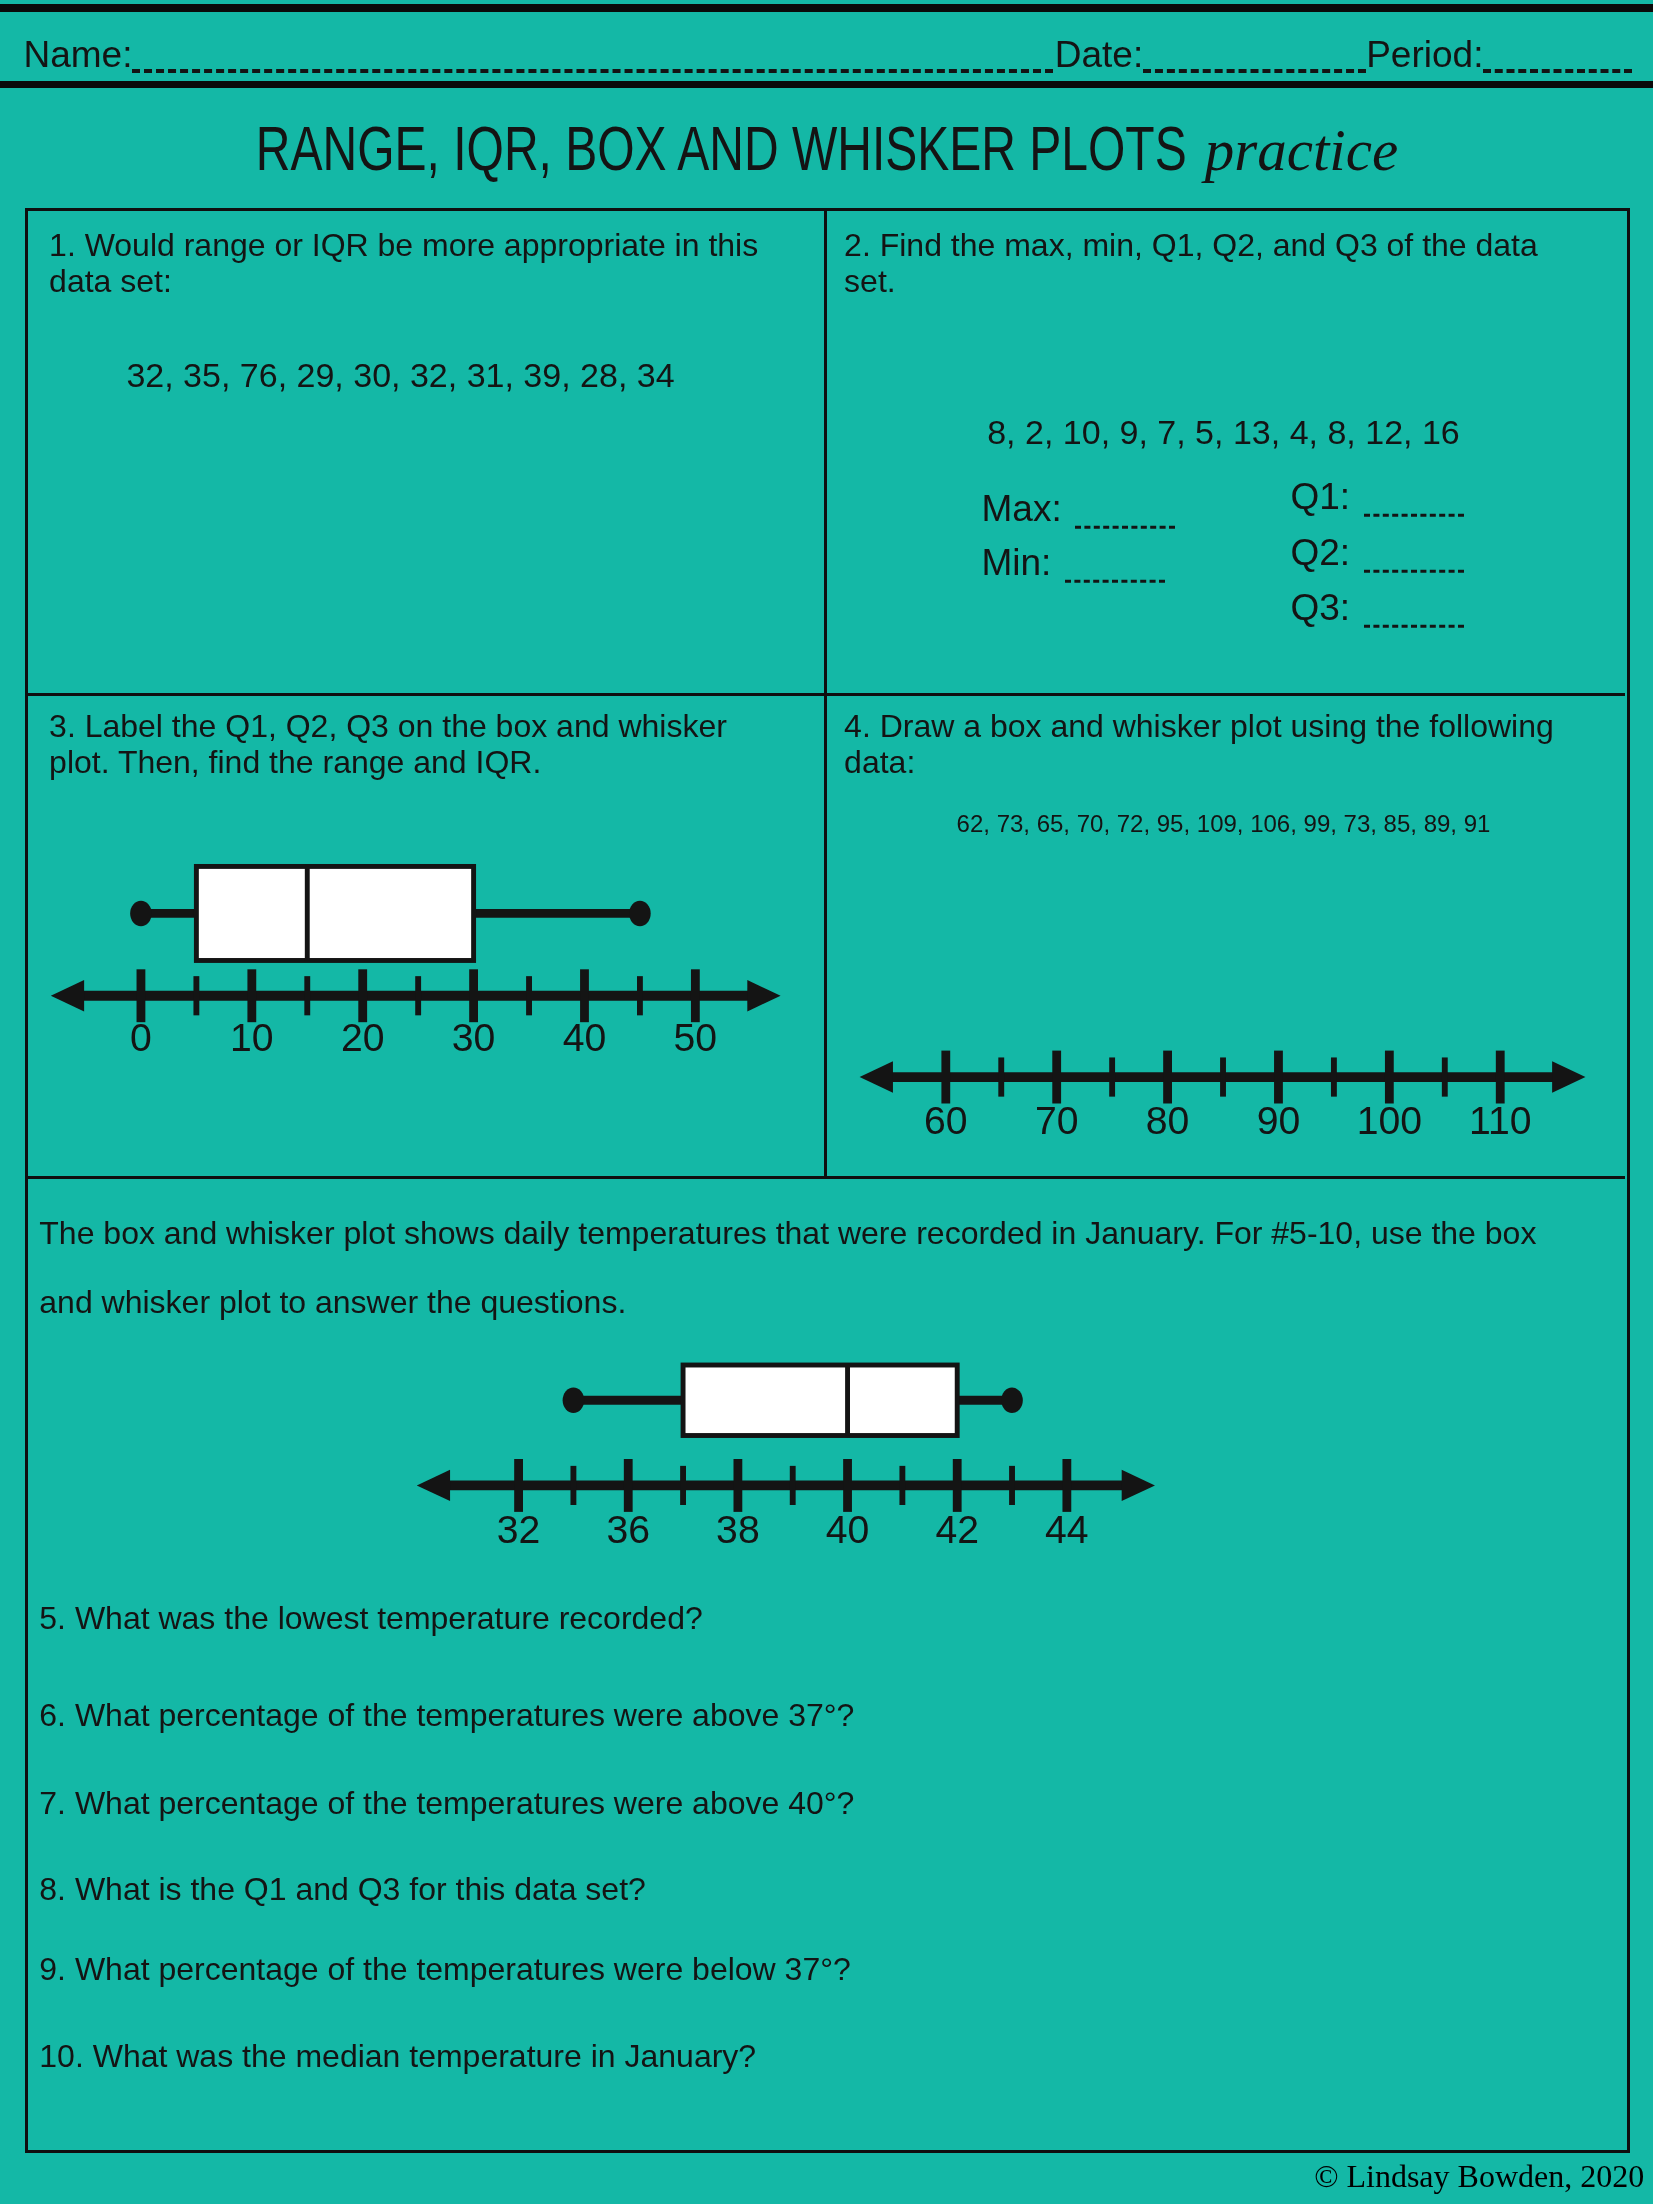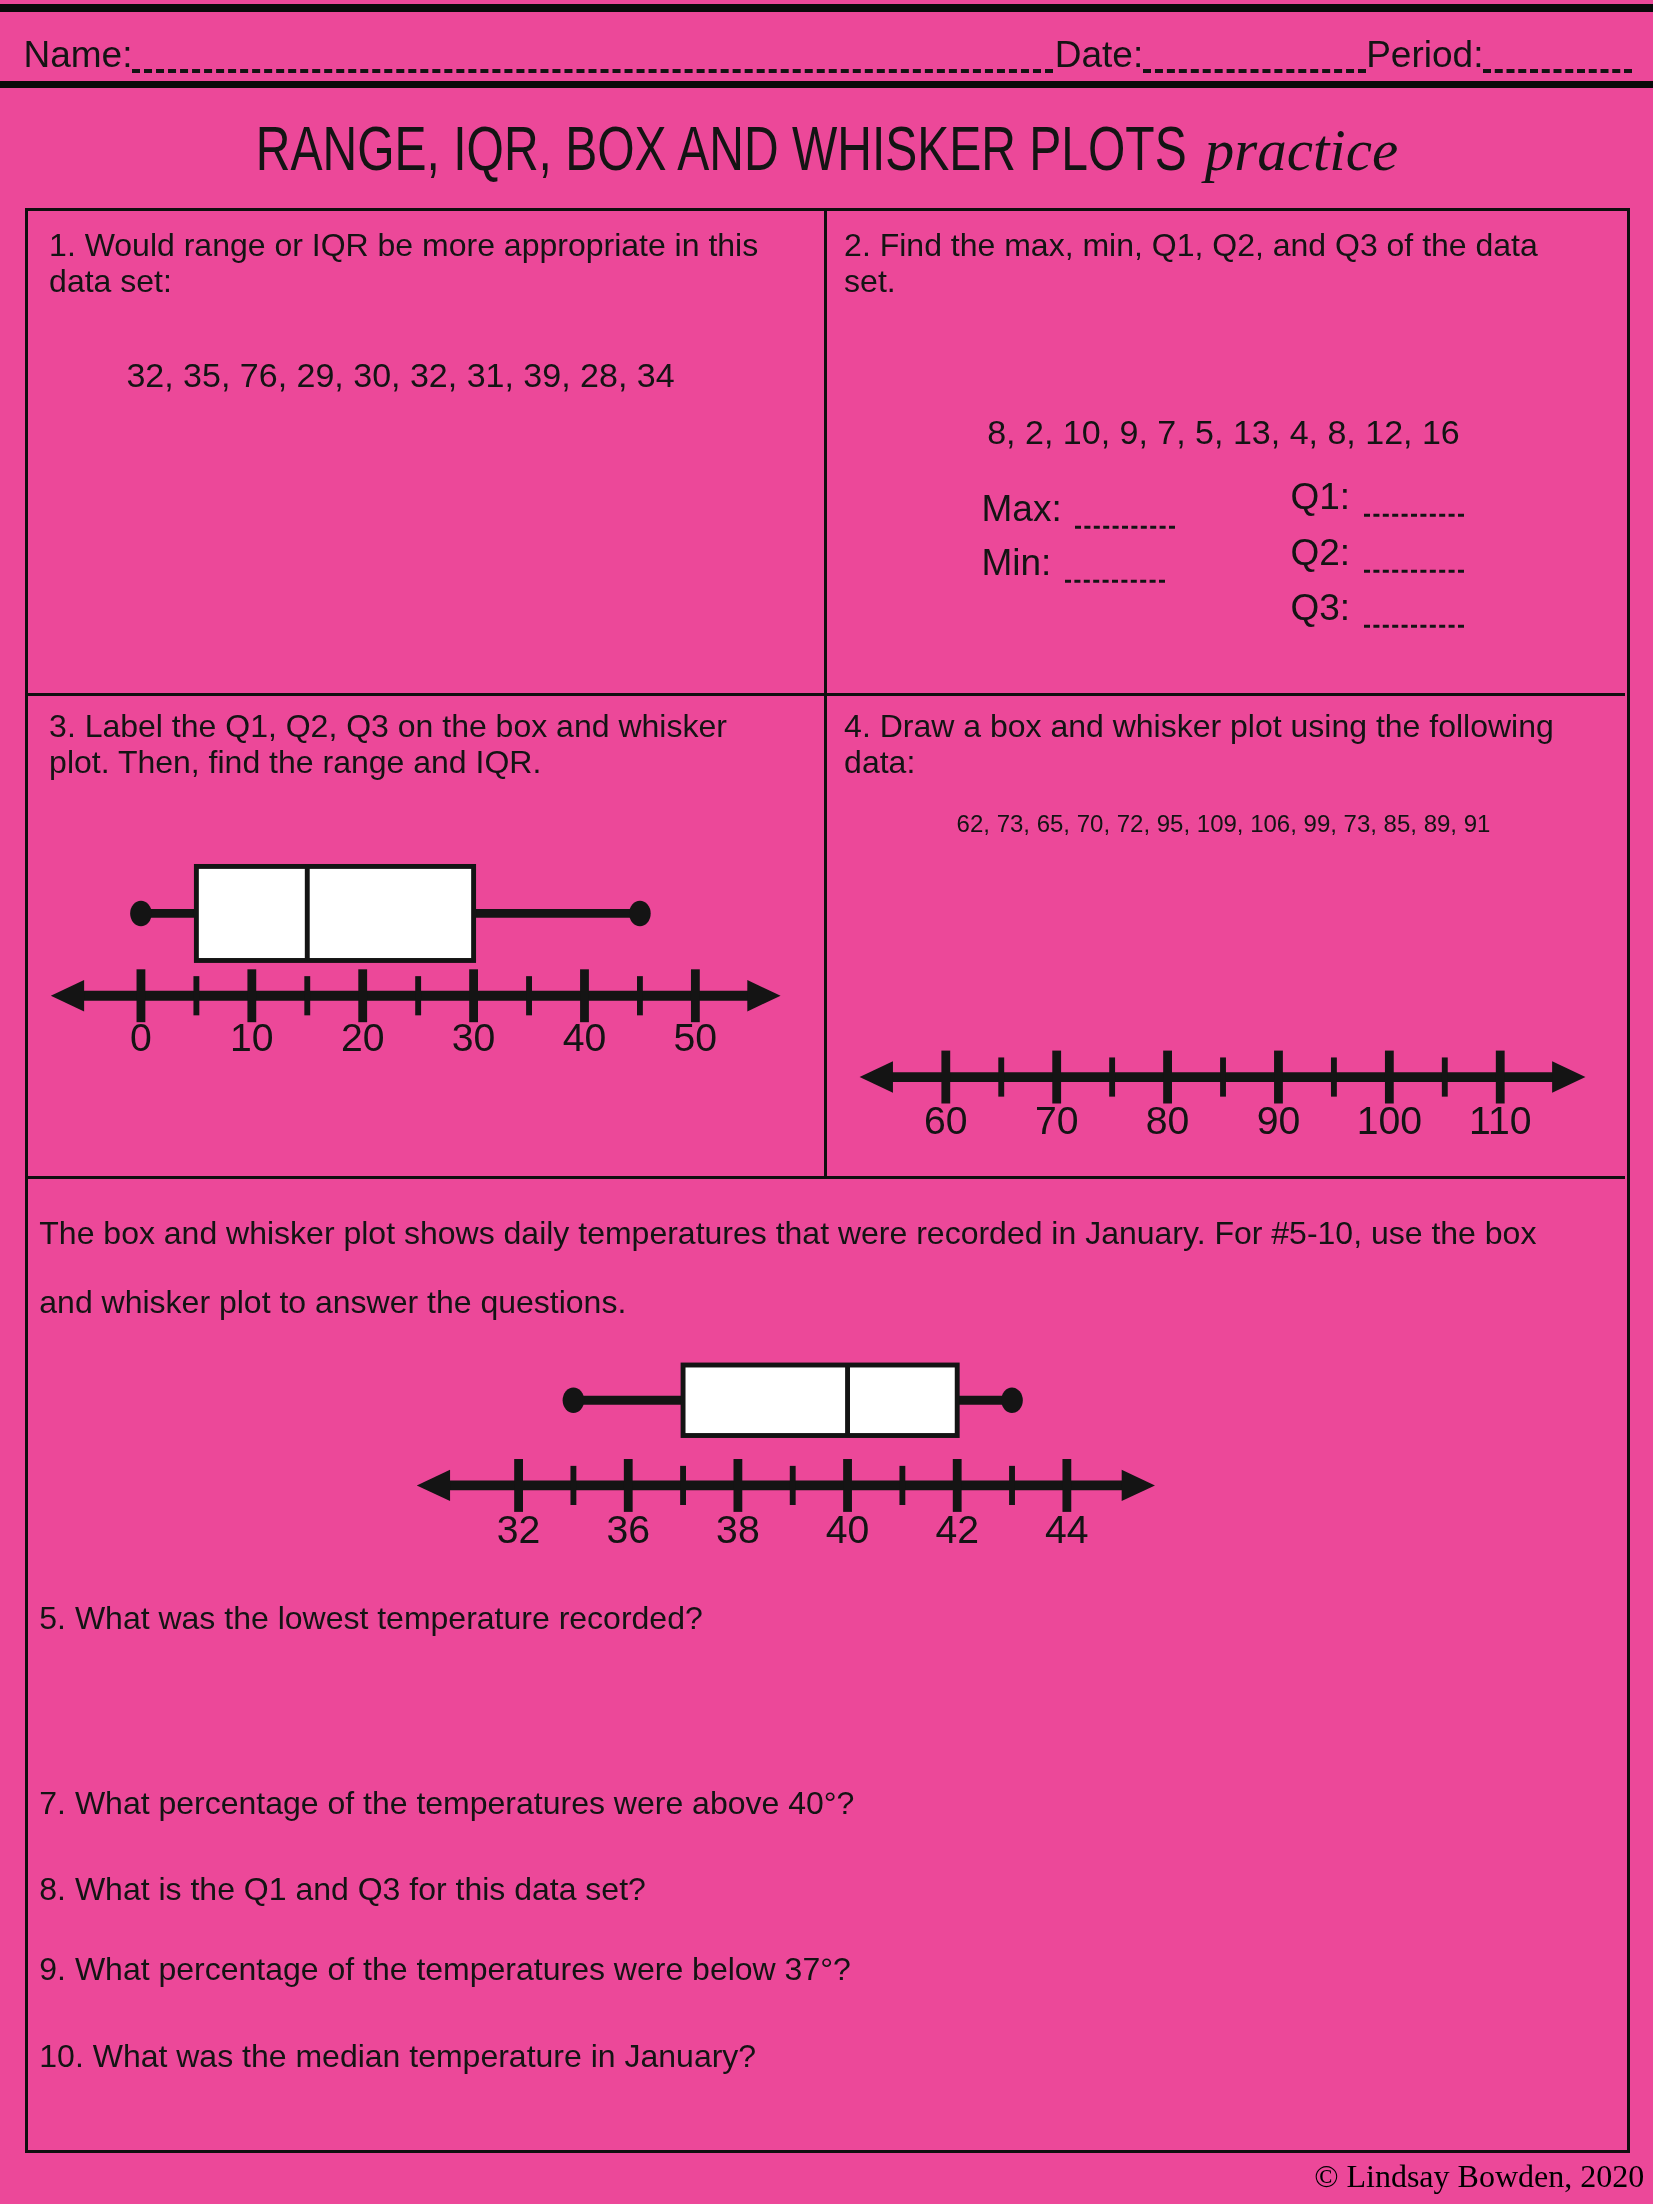--- a/index.html
+++ b/index.html
@@ -1,16 +1,16 @@
 <!DOCTYPE html>
 <html><head>
 <meta charset="utf-8">
 <style>
   html,body{margin:0;padding:0;background:#fff;}
-  .page{position:relative;width:1654px;height:2204px;background:#ec4899;
+  .page{position:relative;width:1654px;height:2204px;background:#14b8a6;
         font-family:"Liberation Sans",sans-serif;color:#141414;overflow:hidden;}
 
   
   .header{position:absolute;left:0;top:3.9px;width:1654px;height:84px;
           border-top:8.8px solid #0a0a0a;border-bottom:7.8px solid #0a0a0a;box-sizing:border-box;}
   .header-inner{display:flex;align-items:flex-end;height:100%;padding:0 21.6px 7.8px 23.5px;box-sizing:border-box;}
   .hlabel{font-size:37px;line-height:1;white-space:nowrap;}
   .hline{border-bottom:4.9px dashed #141414;height:29px;}
   .hline.name{flex:1;margin-right:2px;}
   .hline.date{width:223px;}
@@ -180,20 +180,21 @@
           <line x1="1004" y1="293" x2="1004" y2="333" stroke="#141414" stroke-width="6"></line>
           <line x1="1060" y1="286" x2="1060" y2="340" stroke="#141414" stroke-width="9"></line>
           <text x="500" y="372" text-anchor="middle" font-size="40" fill="#141414">32</text>
           <text x="612" y="372" text-anchor="middle" font-size="40" fill="#141414">36</text>
           <text x="724" y="372" text-anchor="middle" font-size="40" fill="#141414">38</text>
           <text x="836" y="372" text-anchor="middle" font-size="40" fill="#141414">40</text>
           <text x="948" y="372" text-anchor="middle" font-size="40" fill="#141414">42</text>
           <text x="1060" y="372" text-anchor="middle" font-size="40" fill="#141414">44</text>
         </svg>
       <div class="s2-q" style="top:421px;">5. What was the lowest temperature recorded?</div>
+      <div class="s2-q" style="top:518px;">6. What percentage of the temperatures were above 37°?</div>
       <div class="s2-q" style="top:606px;">7. What percentage of the temperatures were above 40°?</div>
       <div class="s2-q" style="top:692px;">8. What is the Q1 and Q3 for this data set?</div>
       <div class="s2-q" style="top:772px;">9. What percentage of the temperatures were below 37°?</div>
       <div class="s2-q" style="top:859px;">10. What was the median temperature in January?</div>
     </div>
   </div>
 
   <div class="footer">© Lindsay Bowden, 2020</div>
 </div>
 

